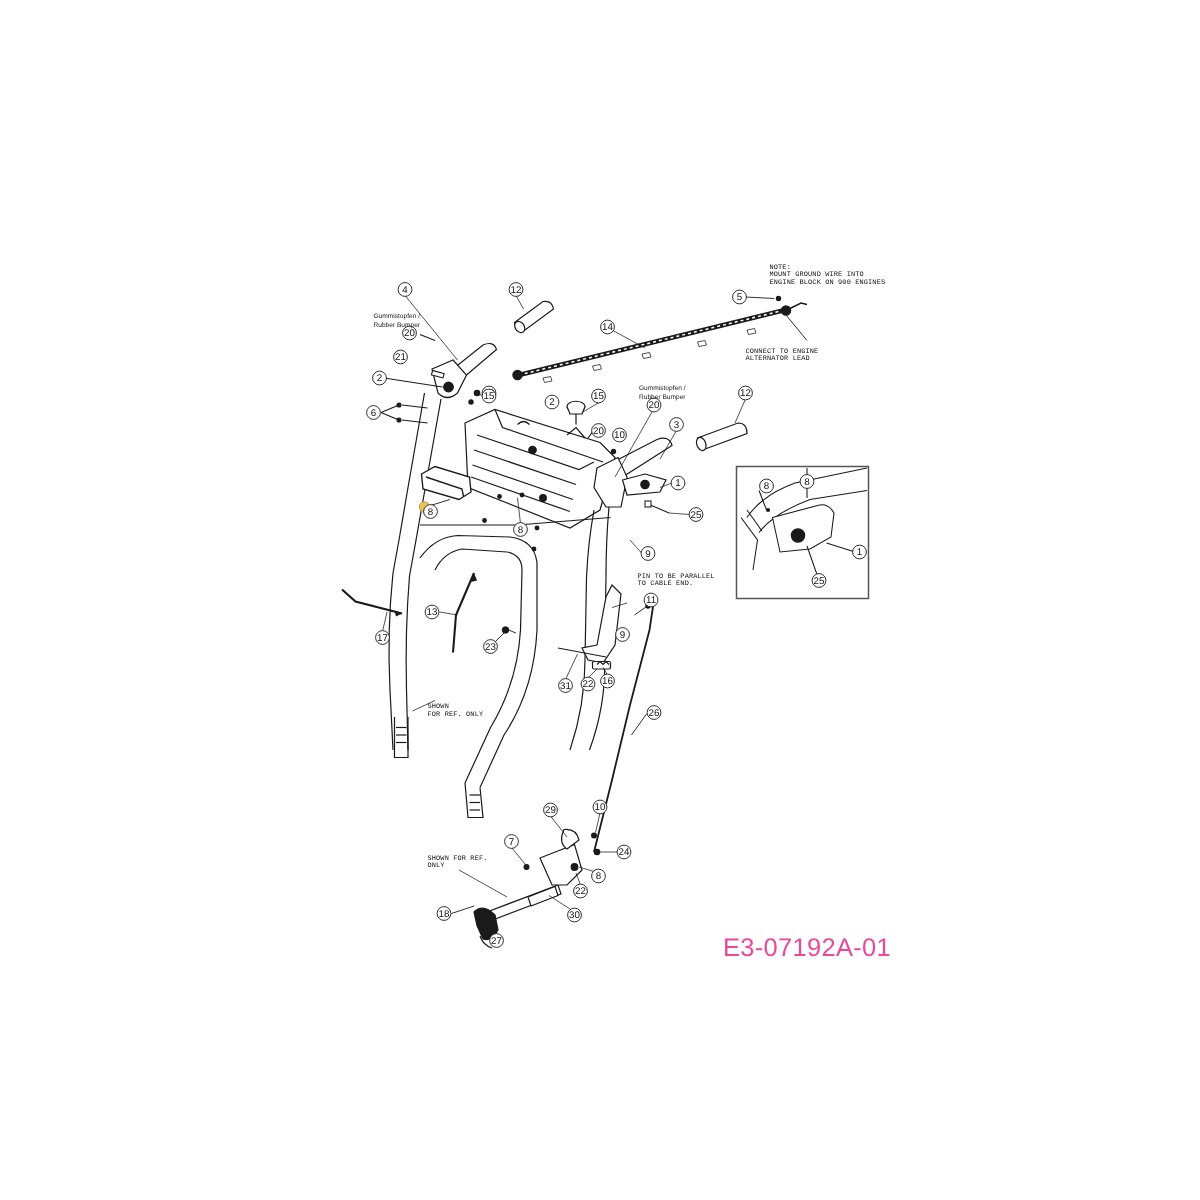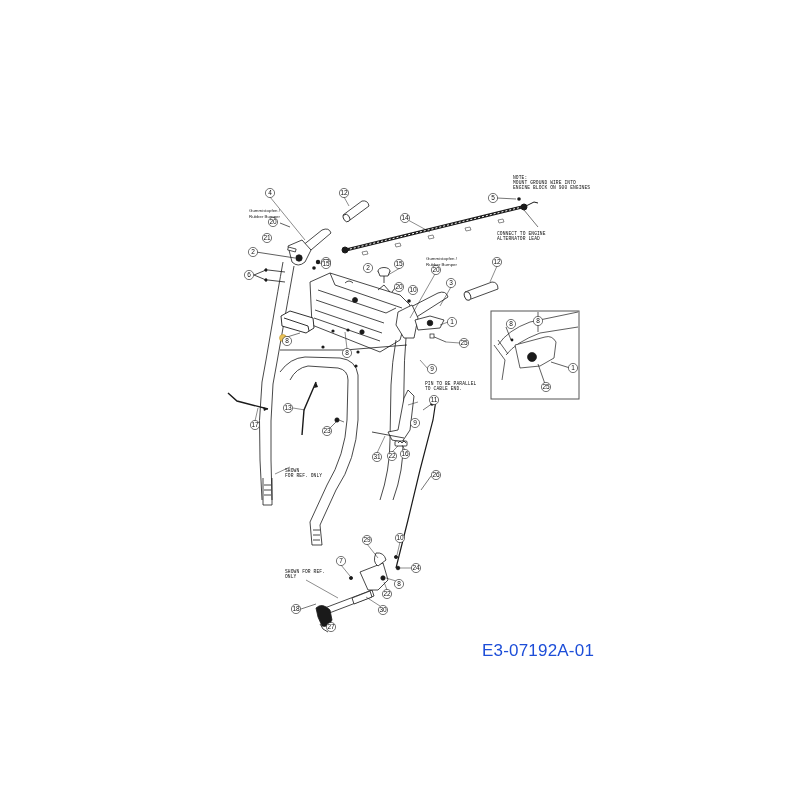--- a/index.html
+++ b/index.html
@@ -1,21 +1,21 @@
 <!DOCTYPE html>
 <html><head>
   <meta charset="utf-8">
   <style>
     html, body { margin: 0; padding: 0; background: #ffffff; }
     body { width: 800px; height: 800px; position: relative; overflow: hidden; font-family: "Liberation Sans", sans-serif; }
     #diagram { position: absolute; left: 0; top: 0; width: 800px; height: 800px; }
     .callout-text { font-family: "Liberation Sans", sans-serif; font-size: 6.5px; fill: #111; }
     .note-text { font-family: "Liberation Mono", monospace; font-size: 4.6px; fill: #111; letter-spacing: 0.1px; }
     .label-text { font-family: "Liberation Sans", sans-serif; font-size: 4.4px; fill: #222; }
-    #drawing-number { position: absolute; left: 482px; top: 641px; font-family: "Liberation Sans", sans-serif; font-size: 17px; color: #1d4ed8; letter-spacing: 0.2px; }
+    #drawing-number { position: absolute; left: 482px; top: 622px; font-family: "Liberation Sans", sans-serif; font-size: 17px; color: #ec4899; letter-spacing: 0.2px; }
   </style>
 </head>
 <body>
 
 <svg id="diagram" viewBox="0 0 800 800" xmlns="http://www.w3.org/2000/svg">
 
   <g stroke="#1a1a1a" fill="none">
     <line x1="346" y1="250" x2="526" y2="206" stroke-width="3.2"></line>
     <line x1="346" y1="250" x2="526" y2="206" stroke="#fff" stroke-width="1" stroke-dasharray="2 2"></line>
     <circle cx="345" cy="250" r="3" fill="#1a1a1a"></circle>

